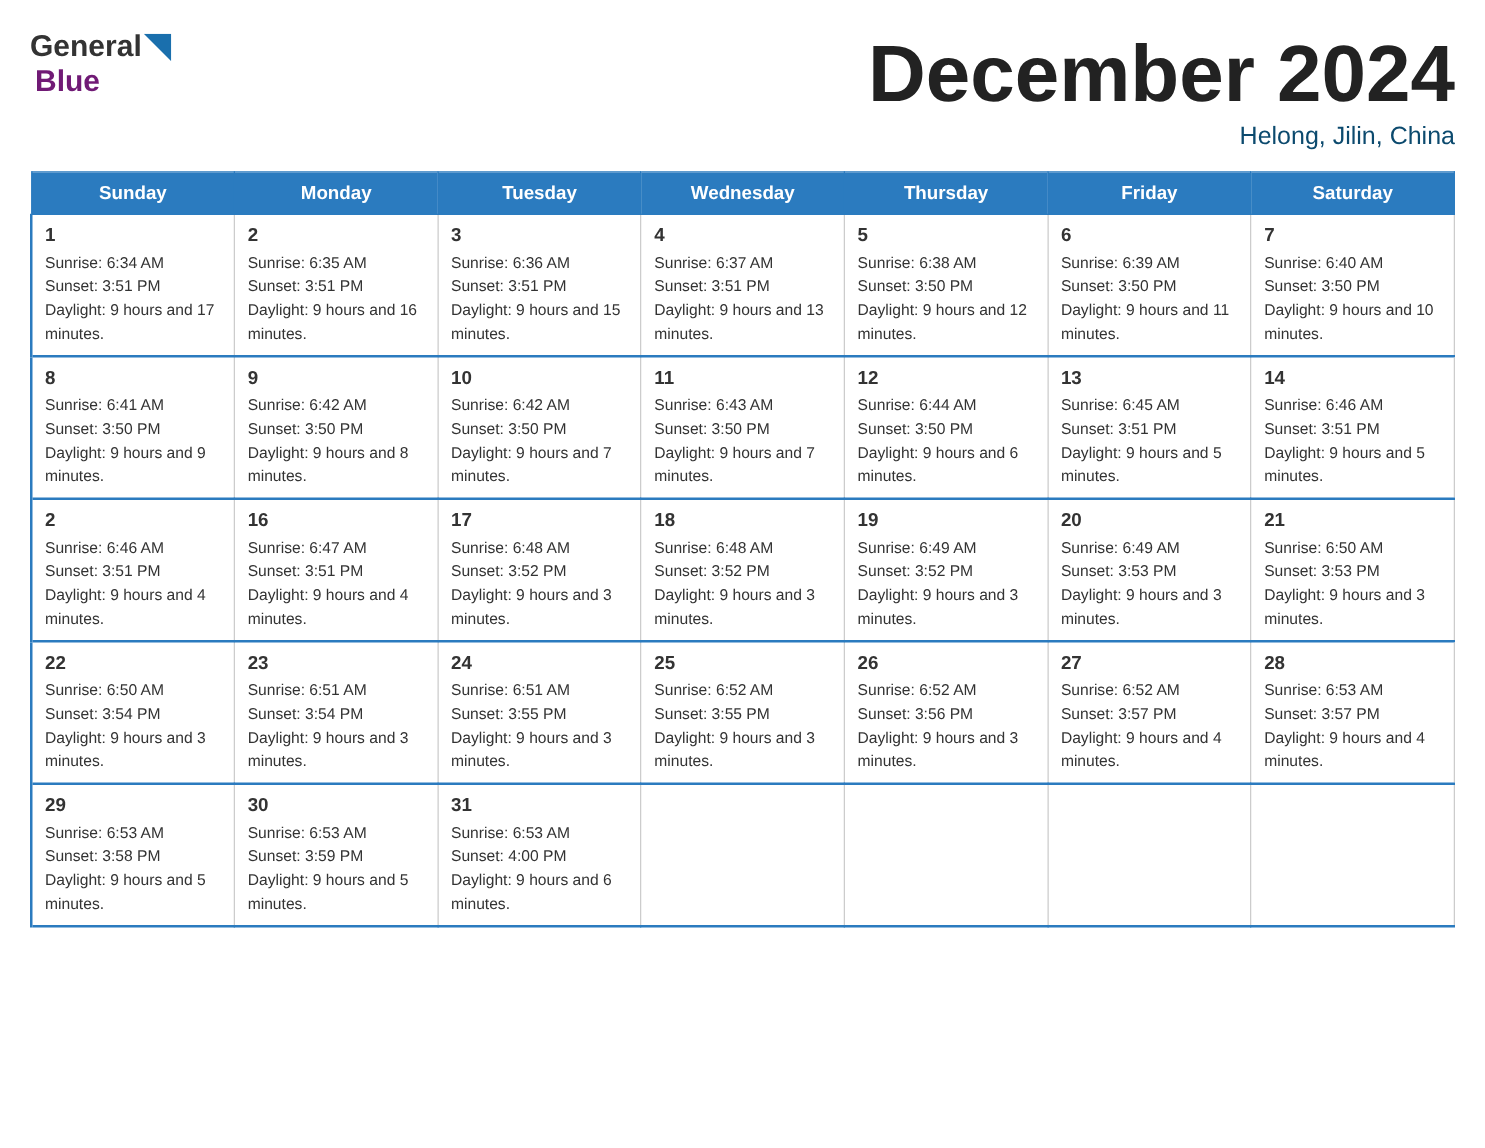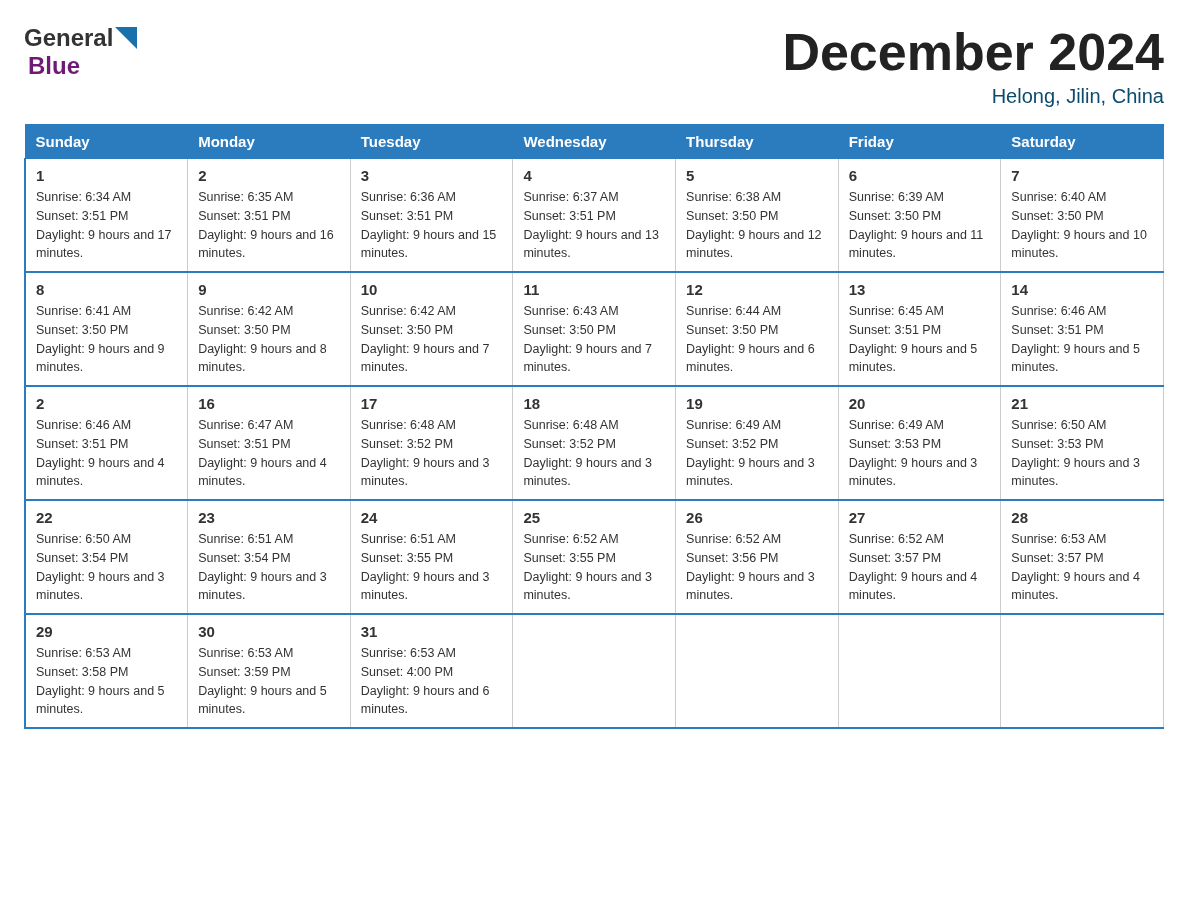--- a/index.html
+++ b/index.html
@@ -19,42 +19,42 @@
     .logo {
       display: flex;
       flex-direction: column;
       align-items: flex-start;
       justify-content: flex-end;
     }
     .title-block {
       text-align: right;
     }
     .month-title {
-      font-size: 52px;
+      font-size: 64px;
       font-weight: bold;
       color: #222;
       line-height: 1.1;
     }
     .location {
       font-size: 20px;
       color: #0c4a6e;
       margin-top: 4px;
     }
     table {
       width: 100%;
       border-collapse: collapse;
       table-layout: fixed;
     }
     thead tr th {
       background-color: #2b7bbf;
       color: #fff;
       font-size: 15px;
       font-weight: bold;
       padding: 8px 10px;
-      text-align: left;
+      text-align: center;
       border: 1px solid #2b7bbf;
     }
     tbody tr td {
       vertical-align: top;
       padding: 8px 10px;
       border: 1px solid #ccc;
       font-size: 13px;
       color: #333;
       min-height: 90px;
       background: #fff;

